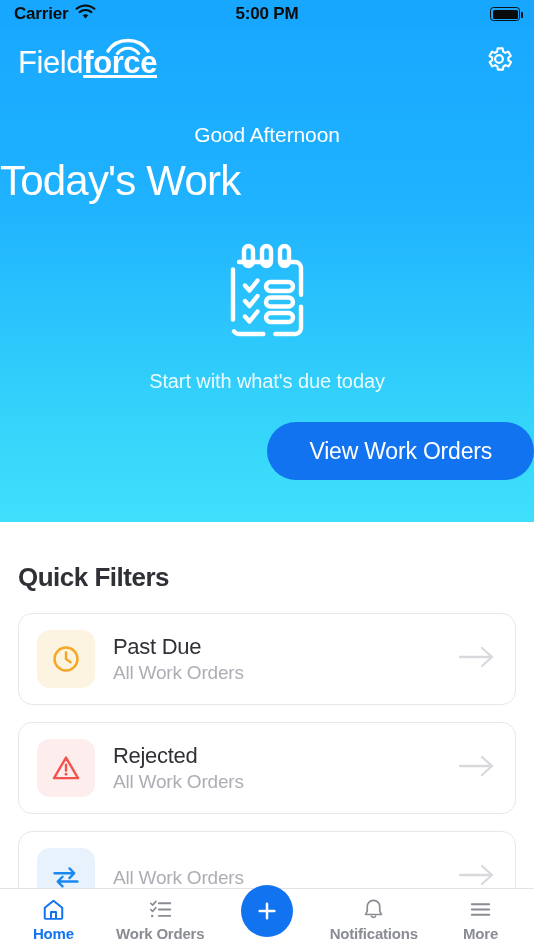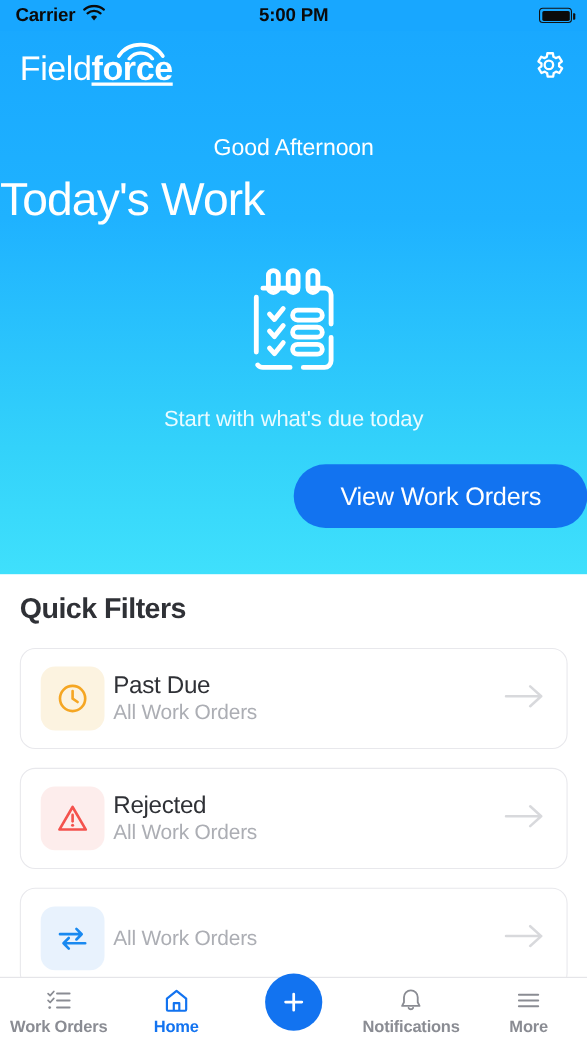--- a/index.html
+++ b/index.html
@@ -57,24 +57,24 @@
   .cta{
     background:#1273F0; color:#fff; border:none; border-radius:30px;
     padding:0 42px; height:58px; font-size:23px; font-weight:500;
     font-family:"Liberation Sans", sans-serif; letter-spacing:-0.2px; cursor:pointer;
   }
 
   
   .content{ position:absolute; top:522px; left:0; width:534px; bottom:0; background:#fff;
     padding:0 18px; overflow:hidden; }
   .section-title{ font-size:26px; font-weight:700; color:#2F3136; letter-spacing:-0.5px;
-    margin:16px 0 20px 0; }
+    margin:40px 0 20px 0; }
 
   .fcard{
-    position:relative; display:flex; align-items:center; gap:8px;
+    position:relative; display:flex; align-items:center; gap:18px;
     height:92px; border:1px solid #E8E8EC; border-radius:14px;
     background:#fff; padding:0 18px; margin-bottom:17px; cursor:pointer;
   }
   .tile{ width:58px; height:58px; border-radius:13px; flex:0 0 58px;
     display:flex; align-items:center; justify-content:center; }
   .tile-orange{ background:#FCF3E0; }
   .tile-red{ background:#FDEDEC; }
   .tile-blue{ background:#E8F2FD; }
   .ftext{ flex:1 1 auto; min-width:0; }
   .ftitle{ font-size:22px; color:#2F3136; font-weight:400; letter-spacing:-0.3px; line-height:1.18; }
@@ -218,38 +218,38 @@
       </div>
       <div class="farrow">
         <svg width="40" height="26" viewBox="0 0 40 26">
           <path d="M3 13 H35 M25 4 L35 13 L25 22" fill="none" stroke="#D2D3D7" stroke-width="2.3" stroke-linecap="round" stroke-linejoin="round"></path>
         </svg>
       </div>
     </div>
   </div>
 
   <div class="tabbar">
+    <div class="tab active">
+      <svg width="27" height="25" viewBox="0 0 24 24">
+        <path d="M3.6 10.4 12 3.6 20.4 10.4 V20 a1 1 0 0 1 -1 1 H4.6 a1 1 0 0 1 -1 -1 Z" fill="none" stroke="#1273F0" stroke-width="1.9" stroke-linejoin="round"></path>
+        <path d="M9.6 21 V14.4 h4.8 V21" fill="none" stroke="#1273F0" stroke-width="1.9" stroke-linejoin="round"></path>
+      </svg>
+      <span class="lbl">Home</span>
+    </div>
+
     <div class="tab">
       <svg width="27" height="25" viewBox="0 0 24 24">
         <path d="M2.6 6 L4.4 7.8 L7.6 4.2" fill="none" stroke="#8A8C93" stroke-width="1.5" stroke-linecap="round" stroke-linejoin="round"></path>
         <path d="M2.6 12 L4.4 13.8 L7.6 10.2" fill="none" stroke="#8A8C93" stroke-width="1.5" stroke-linecap="round" stroke-linejoin="round"></path>
         <circle cx="4" cy="18.2" r="1.2" fill="#8A8C93"></circle>
         <path d="M10.4 6 H21.4 M10.4 12 H21.4 M10.4 18.2 H21.4" stroke="#8A8C93" stroke-width="1.7" stroke-linecap="round"></path>
       </svg>
       <span class="lbl">Work Orders</span>
     </div>
 
-    <div class="tab active">
-      <svg width="27" height="25" viewBox="0 0 24 24">
-        <path d="M3.6 10.4 12 3.6 20.4 10.4 V20 a1 1 0 0 1 -1 1 H4.6 a1 1 0 0 1 -1 -1 Z" fill="none" stroke="#1273F0" stroke-width="1.9" stroke-linejoin="round"></path>
-        <path d="M9.6 21 V14.4 h4.8 V21" fill="none" stroke="#1273F0" stroke-width="1.9" stroke-linejoin="round"></path>
-      </svg>
-      <span class="lbl">Home</span>
-    </div>
-
     <div class="tab spacer">
       <div class="fab">
         <svg width="26" height="26" viewBox="0 0 24 24">
           <path d="M12 5.2 V18.8 M5.2 12 H18.8" stroke="#fff" stroke-width="2.3" stroke-linecap="round"></path>
         </svg>
       </div>
     </div>
 
     <div class="tab">
       <svg width="27" height="25" viewBox="0 0 24 24">

